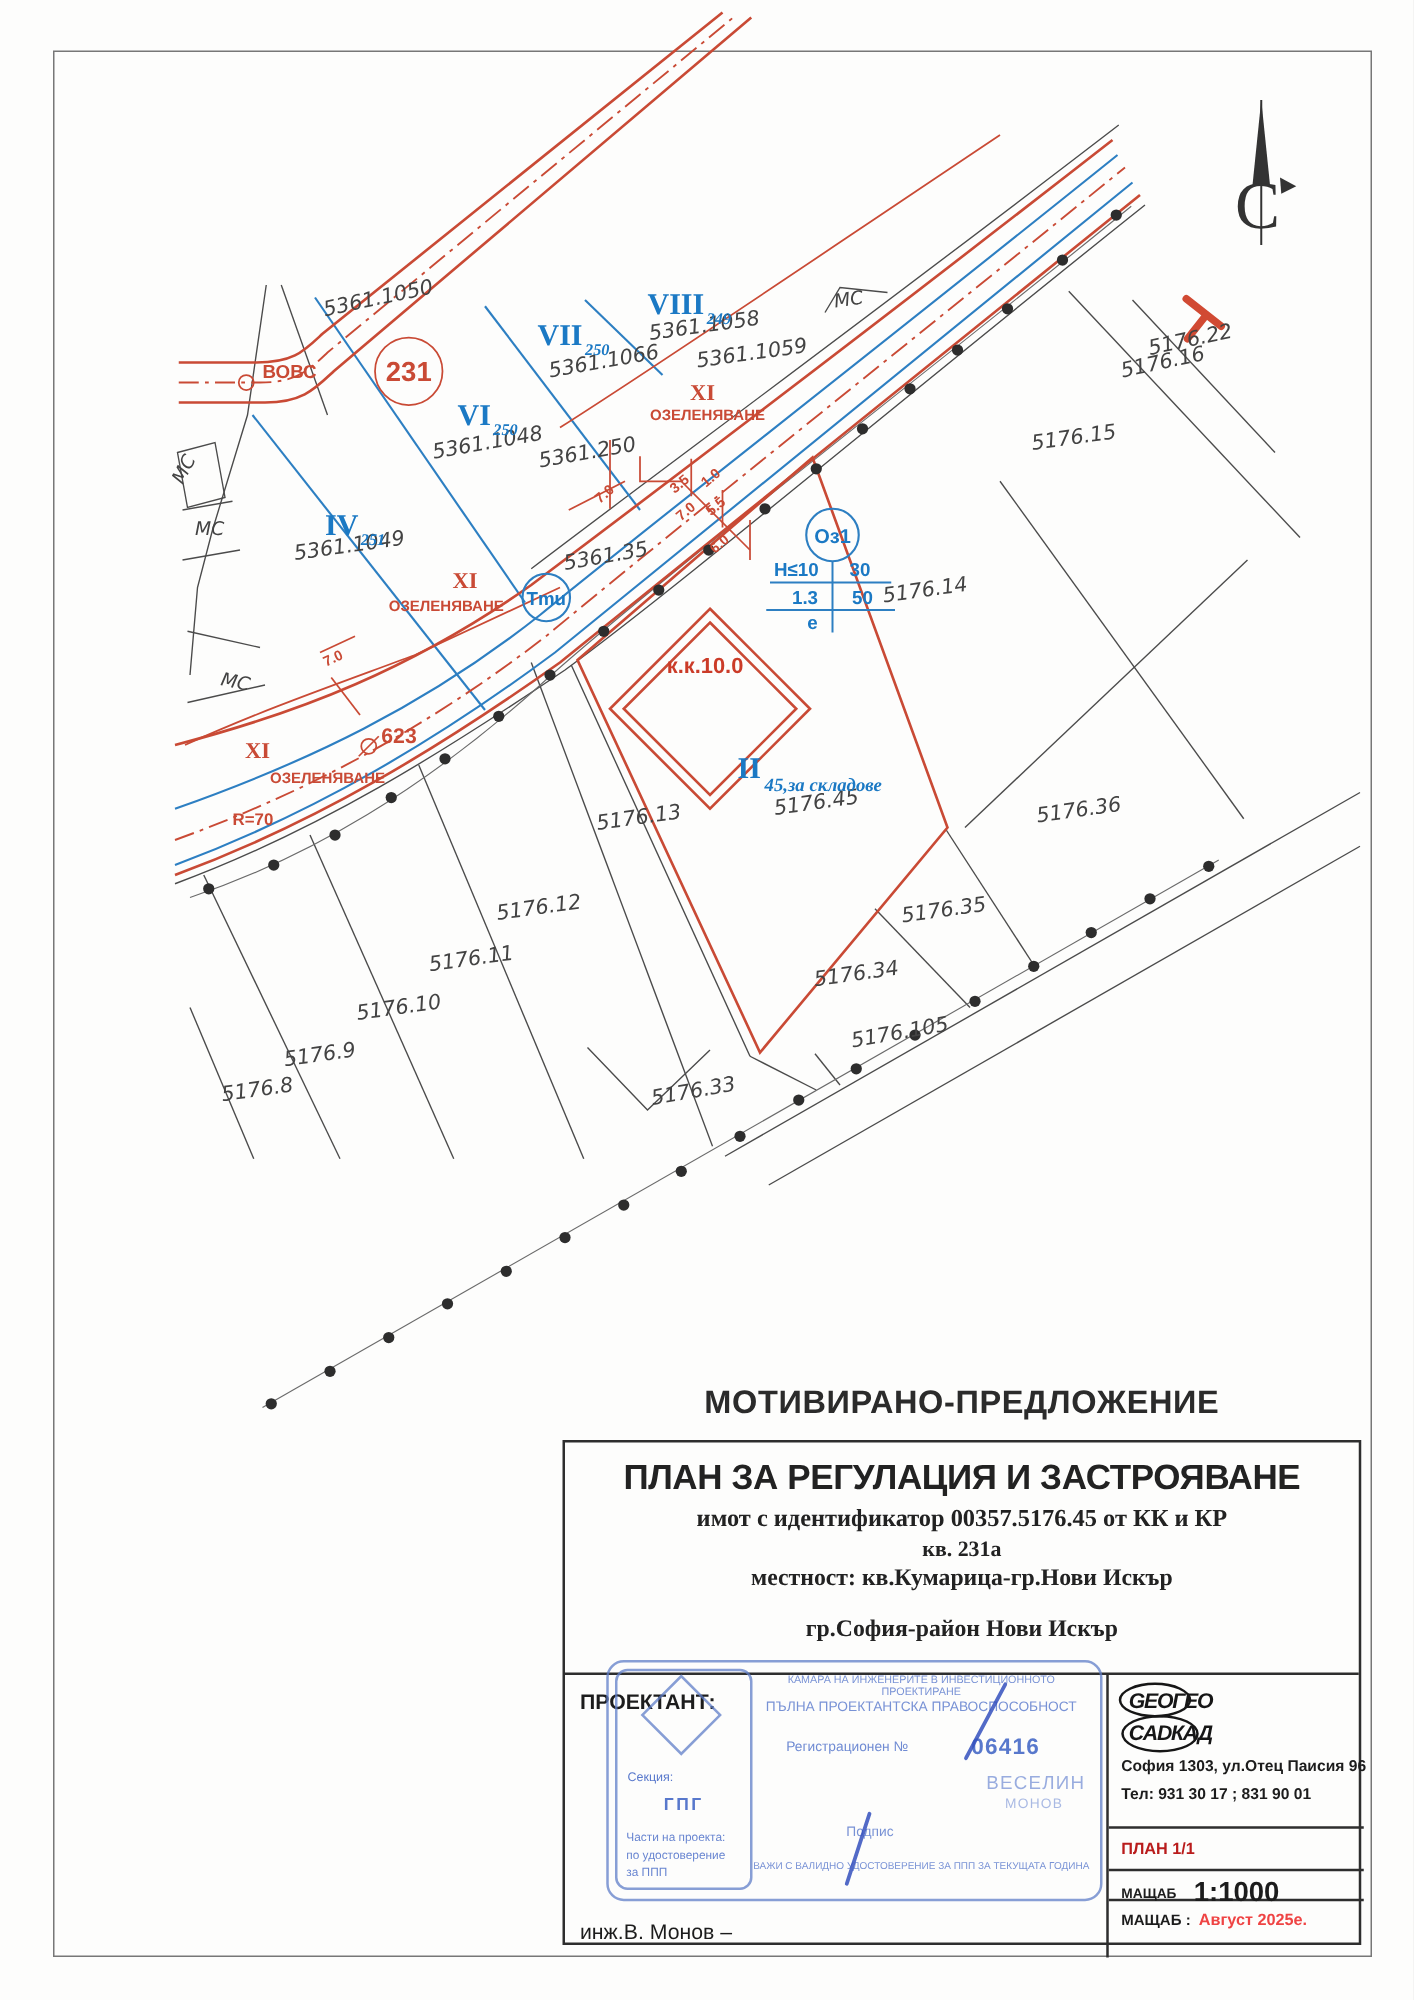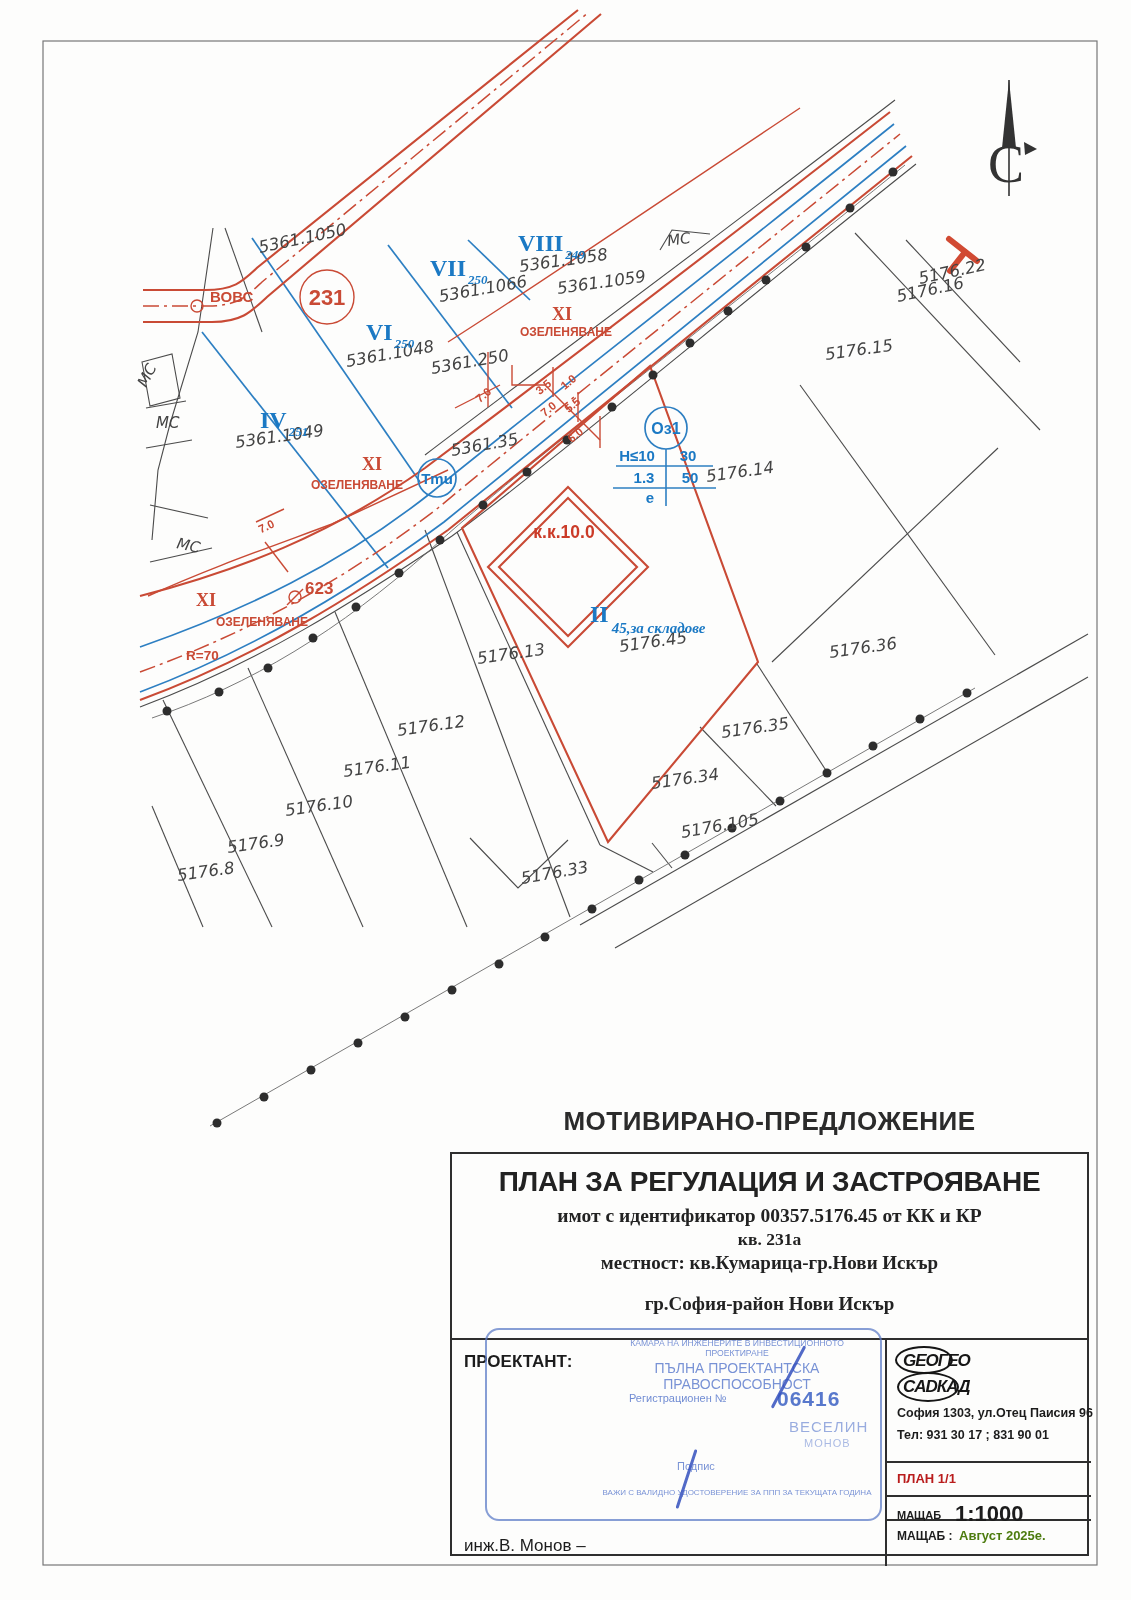--- a/index.html
+++ b/index.html
@@ -53,44 +53,44 @@
   
   .stamp{position:absolute;left:33px;top:-12px;width:393px;height:189px;
          border:2.5px solid rgba(95,125,200,.75);border-radius:14px;color:#5878cc;z-index:2}
   .stampL{position:absolute;left:5px;top:5px;width:106px;height:173px;border:2px solid rgba(95,125,200,.75);border-radius:10px}
   .diam{position:absolute;left:28px;top:12px;width:42px;height:42px;border:2px solid rgba(95,125,200,.75);transform:rotate(45deg)}
   .sekc{position:absolute;left:8px;top:80px;font-size:10px}
   .gpg{position:absolute;left:0;top:98px;width:100%;text-align:center;font-size:14px;font-weight:700;letter-spacing:2px}
   .chasti{position:absolute;left:7px;font-size:9.5px;opacity:.9}
   .smain{position:absolute;left:112px;top:0;width:278px;height:100%;font-size:9px}
   .sl1{position:absolute;left:2px;top:8px;width:272px;text-align:center;font-size:8.6px;opacity:.8}
-  .sl2{position:absolute;left:2px;top:30px;width:272px;text-align:center;font-size:14px;opacity:.8}
+  .sl2{position:absolute;left:2px;top:30px;width:272px;text-align:center;font-size:11px;opacity:.8}
   .sreg{position:absolute;left:30px;top:62px;font-size:11px;opacity:.85}
-  .sregn{position:absolute;left:178px;top:57px;font-size:21px;font-weight:700;letter-spacing:1px}
+  .sregn{position:absolute;left:178px;top:57px;font-size:18px;font-weight:700;letter-spacing:1px}
   .snm1{position:absolute;left:190px;top:88px;font-size:15px;opacity:.6;letter-spacing:1px}
   .snm2{position:absolute;left:205px;top:107px;font-size:11px;opacity:.5;letter-spacing:1px}
   .spod{position:absolute;left:78px;top:130px;font-size:11px;opacity:.8}
   .sbot{position:absolute;left:2px;top:158px;width:272px;text-align:center;font-size:8px;opacity:.8}
   .pen{position:absolute;width:3px;background:#3450bd;border-radius:2px;opacity:.85}
 
   
   .row1{position:relative;height:123px;border-bottom:2px solid #2e2e2e;box-sizing:border-box}
   .row2{position:relative;height:34px;border-bottom:2px solid #2e2e2e;box-sizing:border-box}
   .row3{position:relative;height:24px;border-bottom:2px solid #2e2e2e;box-sizing:border-box}
   .row4{position:relative;height:31px}
   .logo{position:absolute;left:12px;top:6px;width:120px;height:56px;color:#161616}
   .lg1,.lg2{font:900 italic 17px "Liberation Sans",sans-serif;letter-spacing:-1px;line-height:25px}
   .el{position:absolute;border:2.5px solid #161616;border-radius:50%}
   .addr{position:absolute;left:10px;top:66px;font:700 12.5px "Liberation Sans",sans-serif;color:#1c1c1c;white-space:nowrap}
   .tel{position:absolute;left:10px;top:88px;font:700 12.5px "Liberation Sans",sans-serif;color:#1c1c1c}
   .plan{position:absolute;left:10px;top:8px;font:700 13px "Liberation Sans",sans-serif;color:#b91c1c}
   .mash{position:absolute;left:10px;top:12px;font:700 11px "Liberation Sans",sans-serif;color:#1c1c1c}
   .mashv{position:absolute;left:68px;top:4px;font:700 22px "Liberation Sans",sans-serif;color:#1c1c1c}
   .data{position:absolute;left:10px;top:8px;font:700 12px "Liberation Sans",sans-serif;color:#1c1c1c}
-  .datav{position:absolute;left:72px;top:7px;font:700 13px "Liberation Sans",sans-serif;color:#4d7c0f}
+  .datav{position:absolute;left:72px;top:7px;font:700 13px "Liberation Sans",sans-serif;color:#ef4444}
 </style>
 </head>
 <body>
 
 <div class="page">
 
 <svg width="1131" height="1600" viewBox="0 0 1131 1600">
 
   <rect x="43" y="41" width="1054" height="1524" fill="none" stroke="#777" stroke-width="1.2"></rect>
 
@@ -314,20 +314,28 @@
     <div class="t-l3">имот с идентификатор 00357.5176.45 от КК и КР</div>
     <div class="t-l4">кв. 231а</div>
     <div class="t-l5">местност: кв.Кумарица-гр.Нови Искър</div>
     <div class="t-l6">гр.София-район Нови Искър</div>
   </div>
   <div class="tb-bottom">
     <div class="proj">ПРОЕКТАНТ:</div>
     <div class="eng">инж.В. Монов –</div>
 
     <div class="stamp">
+      <div class="stampL">
+        <div class="diam"></div>
+        <div class="sekc">Секция:</div>
+        <div class="gpg">ГПГ</div>
+        <div class="chasti" style="top:128px">Части на проекта:</div>
+        <div class="chasti" style="top:142px">по удостоверение</div>
+        <div class="chasti" style="top:156px">за ППП</div>
+      </div>
       <div class="smain">
         <div class="sl1">КАМАРА НА ИНЖЕНЕРИТЕ В ИНВЕСТИЦИОННОТО ПРОЕКТИРАНЕ</div>
         <div class="sl2">ПЪЛНА ПРОЕКТАНТСКА ПРАВОСПОСОБНОСТ</div>
         <div class="sreg">Регистрационен №</div>
         <div class="sregn">06416</div>
         <div class="snm1">ВЕСЕЛИН</div>
         <div class="snm2">МОНОВ</div>
         <div class="spod">Подпис</div>
         <div class="sbot">ВАЖИ С ВАЛИДНО УДОСТОВЕРЕНИЕ ЗА ППП ЗА ТЕКУЩАТА ГОДИНА</div>
       </div>

